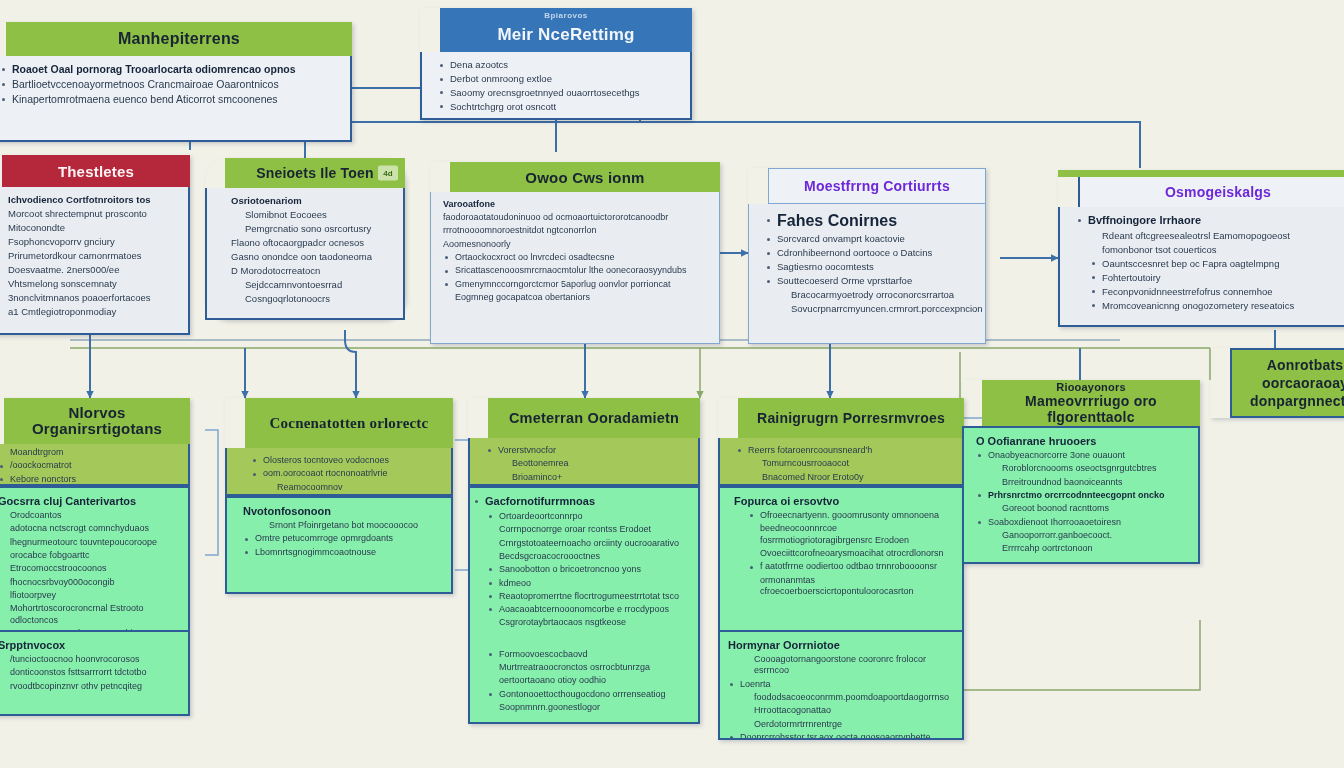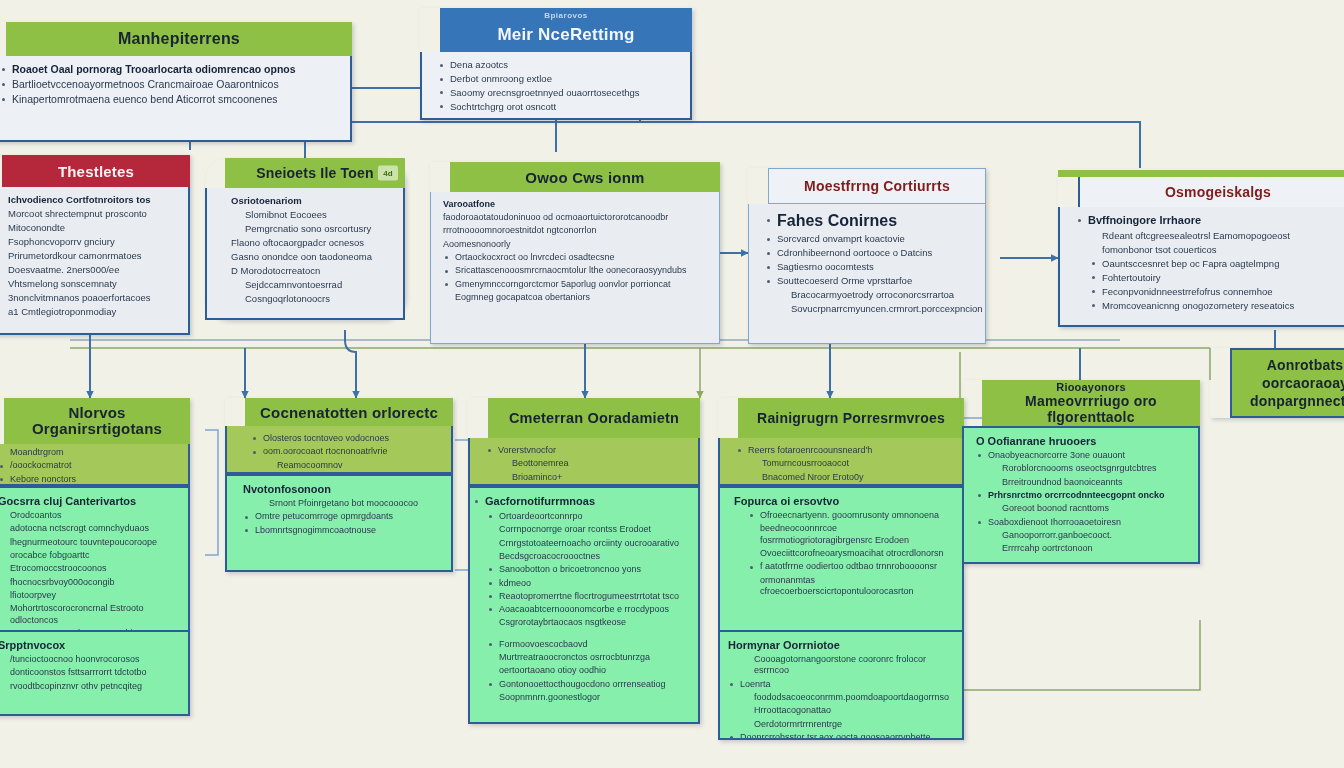--- a/index.html
+++ b/index.html
@@ -29,21 +29,21 @@
     letter-spacing:.2px;
     display:flex;
     align-items:center;
     justify-content:center;
     position:relative;
     margin-left:20px;
   }
   .hdr.green{background:#8dc045;}
   .hdr.blue{background:#3575b8;color:#f2f6fb;}
   .hdr.red{background:#b5283c;color:#fdf2f4;}
-  .hdr.white{background:#eef1f5;color:#7f1d1d;}
+  .hdr.white{background:#eef1f5;color:#6d28d9;}
   .hdr .sup{
     position:absolute;top:3px;left:0;right:0;
     font-size:8px;font-weight:bold;opacity:.75;text-align:center;
     letter-spacing:.5px;
   }
   .hdr .badge{
     position:absolute;right:7px;top:50%;transform:translateY(-50%);
     width:20px;height:15px;border-radius:2px;
     background:rgba(255,255,255,.55);
     display:flex;align-items:center;justify-content:center;
@@ -277,21 +277,21 @@
     <div class="ttl-in" style="font-size:11px">Srpptnvocox</div>
     <ul class="lst">
       <li>/tuncioctoocnoo hoonvrocorosos</li>
       <li>donticoonstos fsttsarrrorrt tdctotbo</li>
       <li>rvoodtbcopinznvr othv petncqiteg</li>
     </ul>
   </div>
 </div>
 
 <div class="node" style="left:225px;top:398px;width:228px;">
-  <div class="hdr green" style="height:28px;font-size:15px;">Cocnenatotten orlorectc</div>
+  <div class="hdr green" style="height:50px;font-size:15px;font-family:Liberation Serif, serif;">Cocnenatotten orlorectc</div>
   <div class="body green bdr-blue-t" style="height:48px;font-size:9px;padding-left:24px;">
     <ul class="lst">
       <li class="bul">Olosteros tocntoveo vodocnoes</li>
       <li class="bul">oom.oorocoaot rtocnonoatrlvrie</li>
       <li class="cont">Reamocoomnov</li>
     </ul>
   </div>
   <div class="body blue bdr-blue" style="height:98px;font-size:9px;padding-left:16px;">
     <div class="ttl-in" style="font-size:11px">Nvotonfosonoon</div>
     <ul class="lst">
@@ -316,21 +316,21 @@
       <li class="bul strong" style="font-size:11px">Gacfornotifurrmnoas</li>
       <li class="sub bul">Ortoardeoortconnrpo</li>
       <li class="cont">Corrnpocnorrge oroar rcontss Erodoet</li>
       <li class="cont">Crnrgstotoateernoacho orciinty oucrooarativo</li>
       <li class="cont">Becdsgcroacocroooctnes</li>
       <li class="sub bul">Sanoobotton o bricoetroncnoo yons</li>
       <li class="sub bul">kdmeoo</li>
       <li class="sub bul">Reaotopromerrtne flocrtrogumeestrrtotat tsco</li>
       <li class="sub bul">Aoacaoabtcernooonomcorbe e rrocdypoos</li>
       <li class="cont">Csgrorotaybrtaocaos nsgtkeose</li>
-      <li class="sub bul" style="margin-top:10px">Formoovoescocbaovd</li>
+      <li class="sub bul" style="margin-top:20px">Formoovoescocbaovd</li>
       <li class="cont">Murtrreatraoocronctos osrrocbtunrzga</li>
       <li class="cont">oertoortaoano otioy oodhio</li>
       <li class="sub bul">Gontonooettocthougocdono orrrenseatiog</li>
       <li class="cont">Soopnmnrn.goonestlogor</li>
 
     </ul>
   </div>
 </div>
 
 <div class="node" style="left:718px;top:398px;width:246px;">

